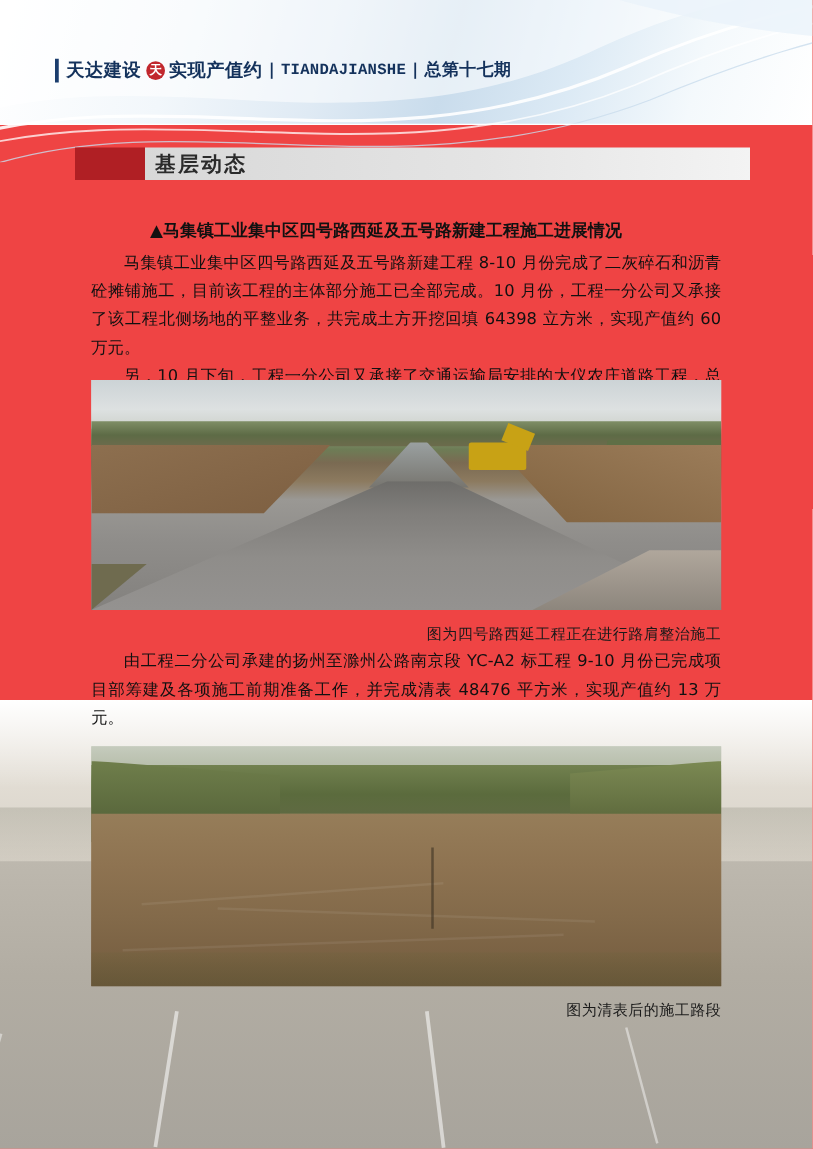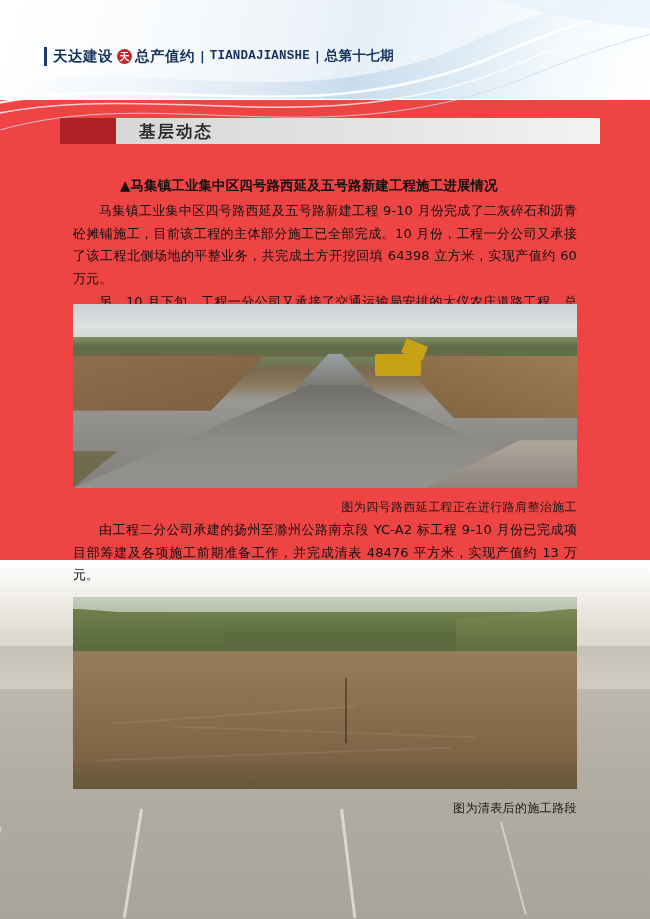--- a/index.html
+++ b/index.html
@@ -194,21 +194,21 @@
     flex: 0 0 auto;
   }
   .section-bar .grey-strip {
     position: relative;
     flex: 1 1 auto;
     height: 26px;
     background: linear-gradient(to right, #d8d8d8 0%, #e4e4e4 55%, #f3f3f3 100%);
   }
   .section-bar .section-title {
     position: absolute;
-    left: 79px;
+    left: 64px;
     top: 1px;
     font-size: 16.5px;
     font-weight: bold;
     color: #2b2b2b;
     letter-spacing: 2px;
     line-height: 25px;
     z-index: 7;
   }
 
   
@@ -411,39 +411,39 @@
         <path d="M40,150 C200,104 360,176 560,100 C660,58 716,48 740,42" stroke="#c9dcec" stroke-width="1" fill="none" opacity="0.8"></path>
         <path d="M470,0 C560,30 640,48 740,52 L740,0 Z" fill="#eaf3fa" opacity="0.8"></path>
       </svg>
     </div>
     <div class="header-bottomline"></div>
 
     <div class="masthead">
       <span class="mast-rule"></span>
       <span class="mast-cn">天达建设</span>
       <span class="mast-logo">天</span>
-      <span class="mast-cn2">总产值约</span>
+      <span class="mast-cn2">实现产值约</span>
       <span class="mast-sep">|</span>
       <span class="mast-en">TIANDAJIANSHE</span>
       <span class="mast-sep">|</span>
       <span class="mast-issue">总第十七期</span>
     </div>
   </div>
 
   <div class="section-bar">
     <div class="red-block"></div>
     <div class="grey-strip"></div>
     <div class="section-title">基层动态</div>
   </div>
 
   <div class="content">
 
     <div class="article art1">
       <div class="art-heading">▲马集镇工业集中区四号路西延及五号路新建工程施工进展情况</div>
-      <p class="art-para">马集镇工业集中区四号路西延及五号路新建工程 9-10 月份完成了二灰碎石和沥青砼摊铺施工，目前该工程的主体部分施工已全部完成。10 月份，工程一分公司又承接了该工程北侧场地的平整业务，共完成土方开挖回填 64398 立方米，实现产值约 60 万元。</p>
+      <p class="art-para">马集镇工业集中区四号路西延及五号路新建工程 8-10 月份完成了二灰碎石和沥青砼摊铺施工，目前该工程的主体部分施工已全部完成。10 月份，工程一分公司又承接了该工程北侧场地的平整业务，共完成土方开挖回填 64398 立方米，实现产值约 60 万元。</p>
       <p class="art-para">另，10 月下旬，工程一分公司又承接了交通运输局安排的大仪农庄道路工程，总产值约 30 万元，目前已完成路基项目的施工。</p>
 
       <div class="figure fig1">
         <div class="fig-img photo1">
           <div class="sky"></div>
           <div class="treeline"></div>
           <div class="soil-left"></div>
           <div class="shoulder-right-green"></div>
           <div class="soil-right"></div>
           <div class="road-far"></div>

